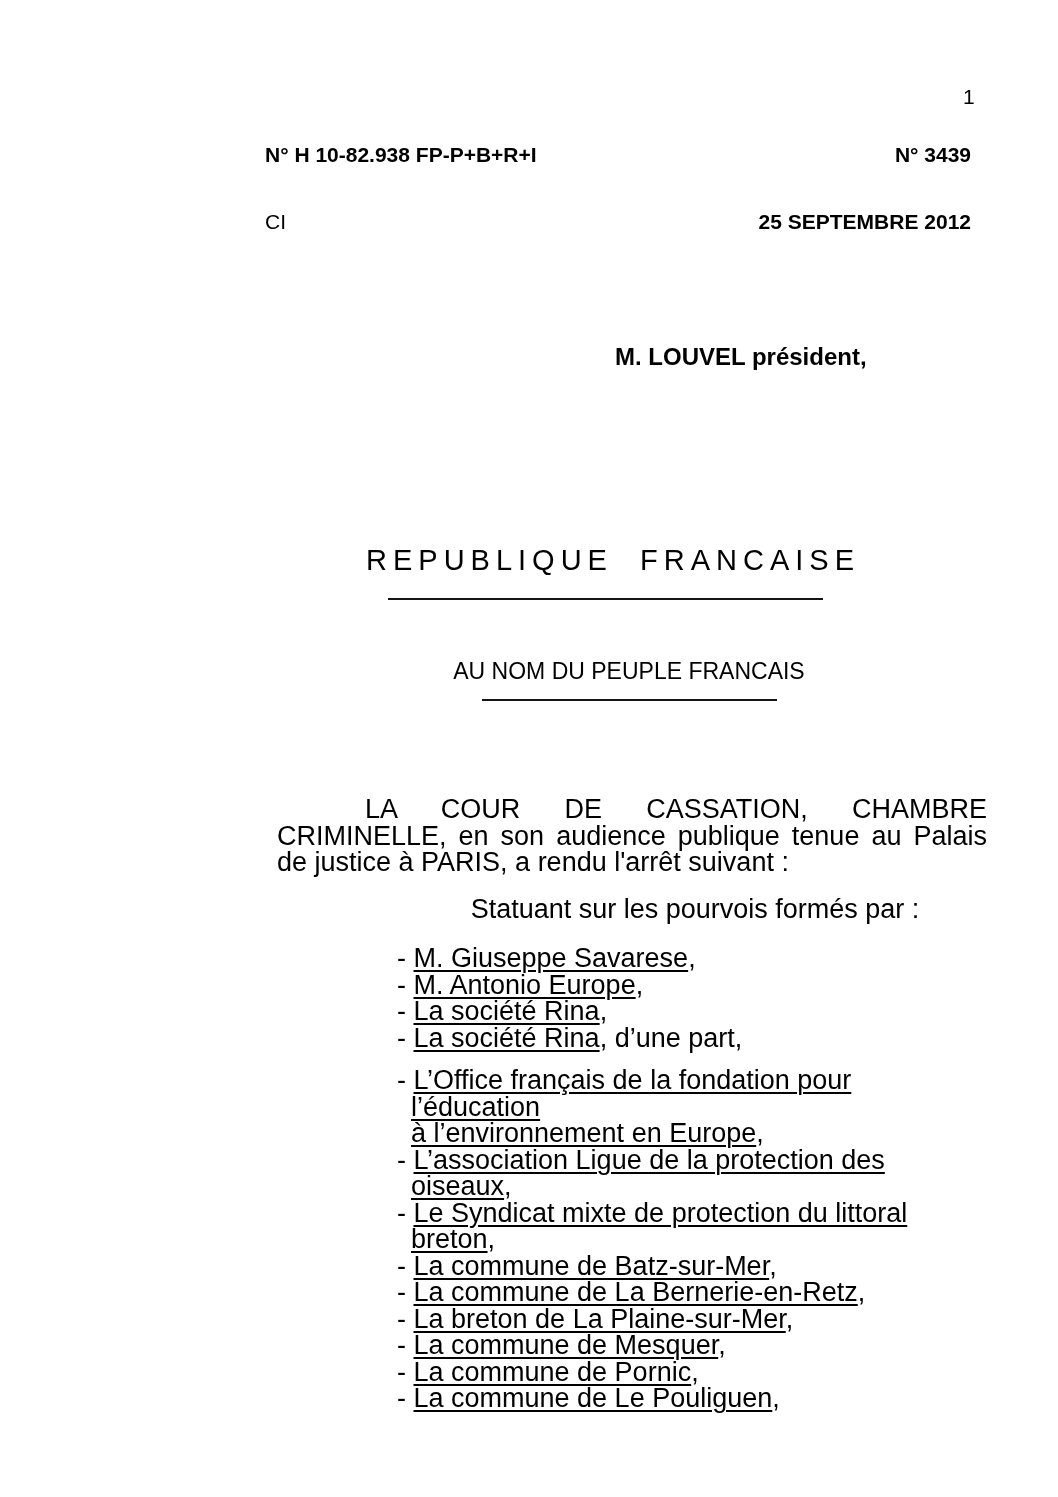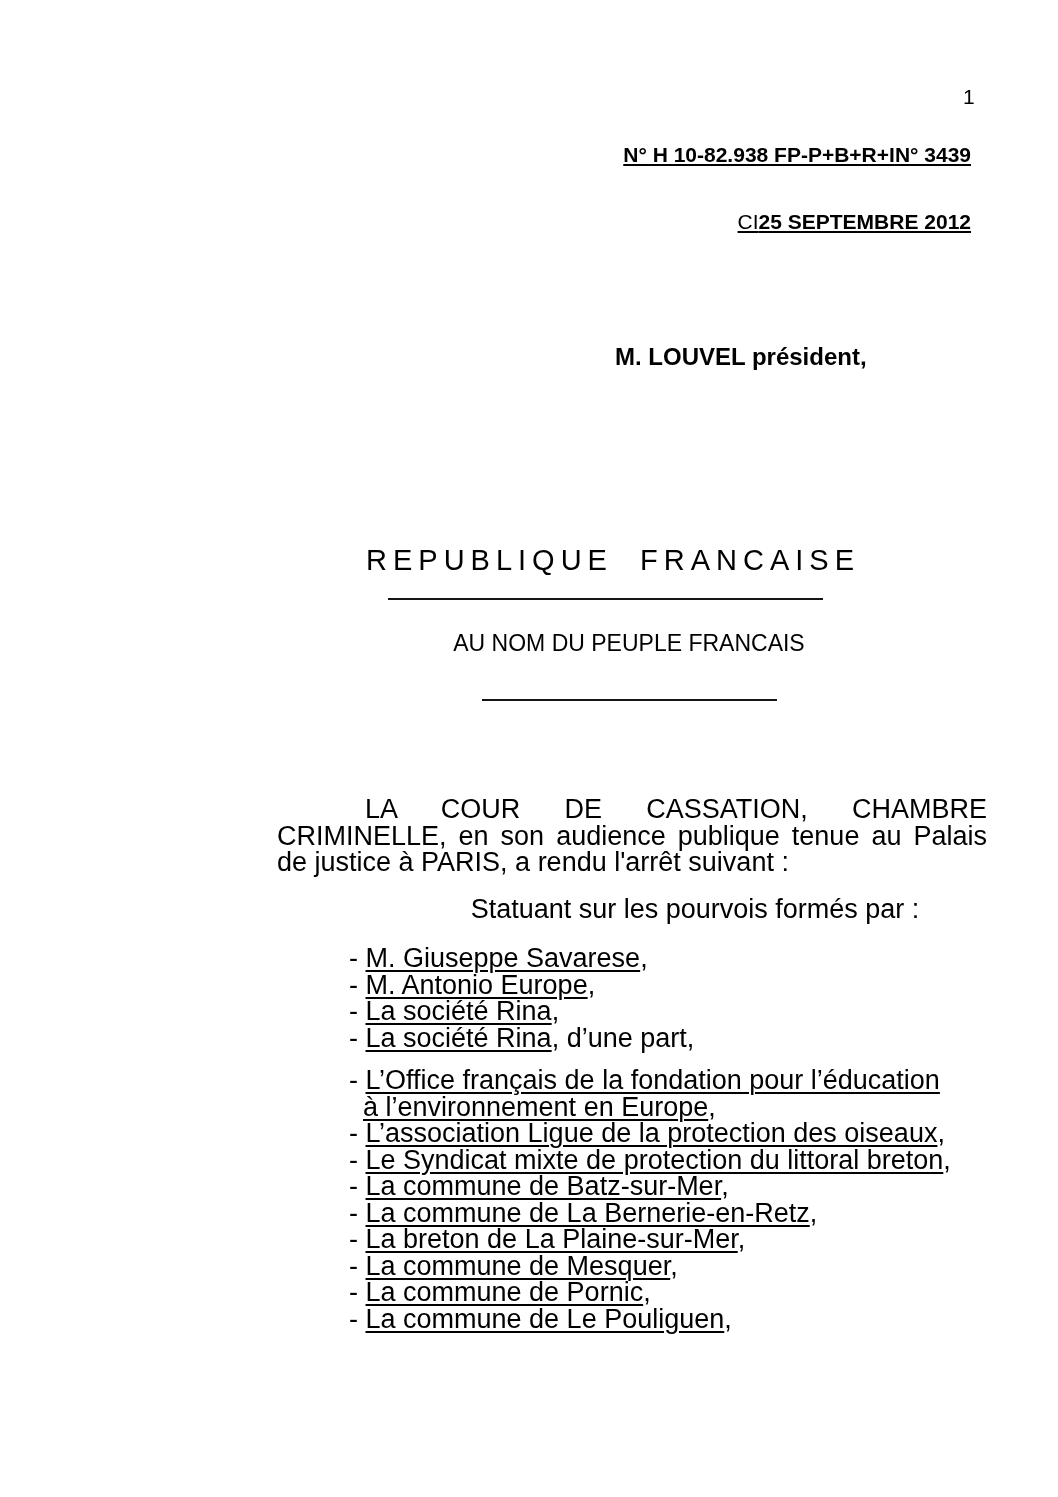--- a/index.html
+++ b/index.html
@@ -23,24 +23,23 @@
   .pagenum {
     top: 86px;
     left: 963px;
     font-size: 21px;
     line-height: 21px;
   }
   .row {
     left: 265px;
     width: 706px;
     display: flex;
-    justify-content: flex-end;
+    justify-content: space-between;
     font-size: 21px;
     line-height: 21px;
-    text-decoration: underline;
   }
   .row1 { top: 144px; }
   .row2 { top: 211px; }
   .ruling {
     top: 264px;
     left: 268px;
     font-size: 21px;
     line-height: 21px;
   }
   .president {
@@ -60,21 +59,21 @@
     word-spacing: 13px;
     white-space: nowrap;
   }
   .divider {
     height: 0;
     border-top: 2px solid #151515;
   }
   .divider1 { top: 598px; left: 388px; width: 435px; }
   .divider2 { top: 699px; left: 482px; width: 295px; }
   .people {
-    top: 632px;
+    top: 660px;
     left: 274px;
     width: 710px;
     text-align: center;
     font-size: 23px;
     line-height: 23px;
   }
   .bodyblock {
     top: 796px;
     left: 277px;
     width: 710px;
@@ -84,21 +83,21 @@
   .opening {
     margin: 0;
     text-indent: 88px;
     text-align: justify;
   }
   .statuant {
     margin: 20px 0 0 126px;
     text-align: center;
   }
   .parties {
-    margin: 23px 0 0 72px;
+    margin: 23px 0 0 120px;
   }
   .parties2 {
     margin-top: 16px;
   }
   .party {
     padding-left: 14px;
     text-indent: -14px;
   }
   .u {
     text-decoration: underline;

